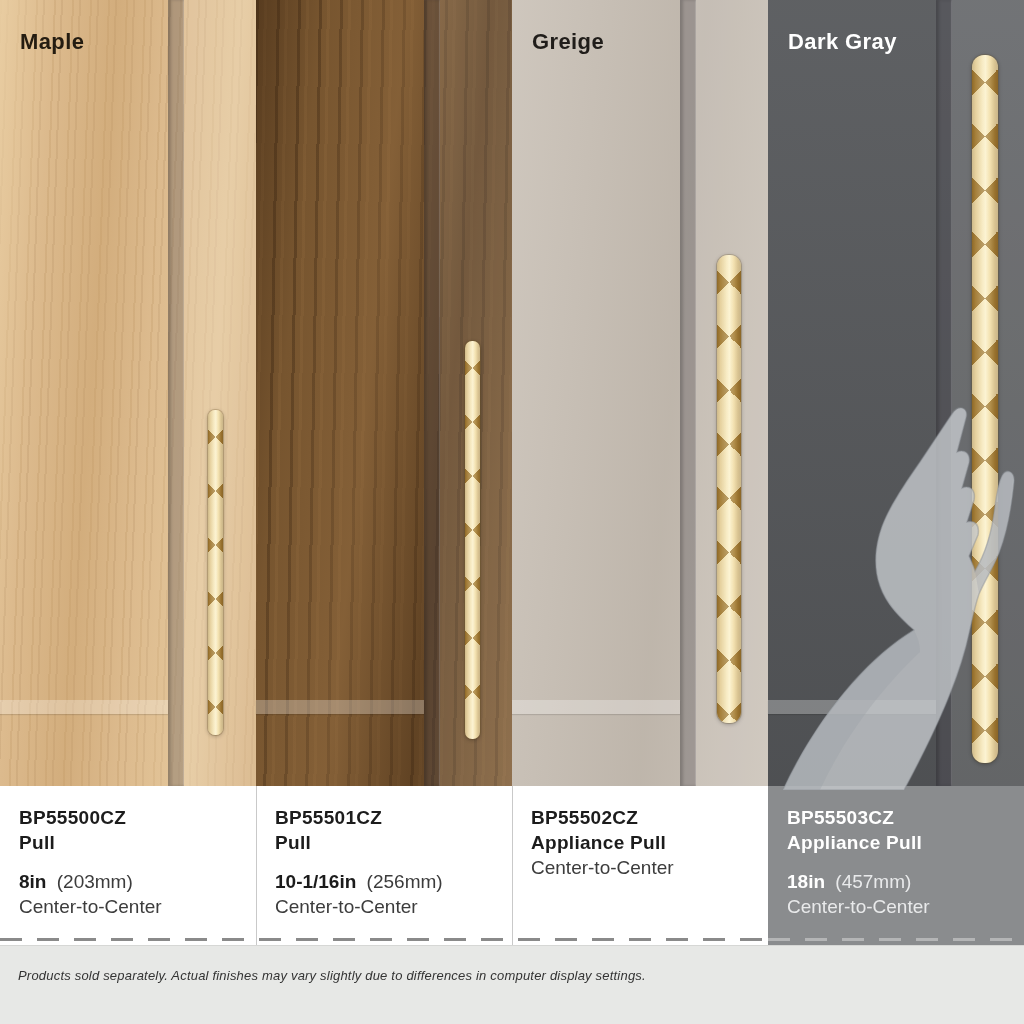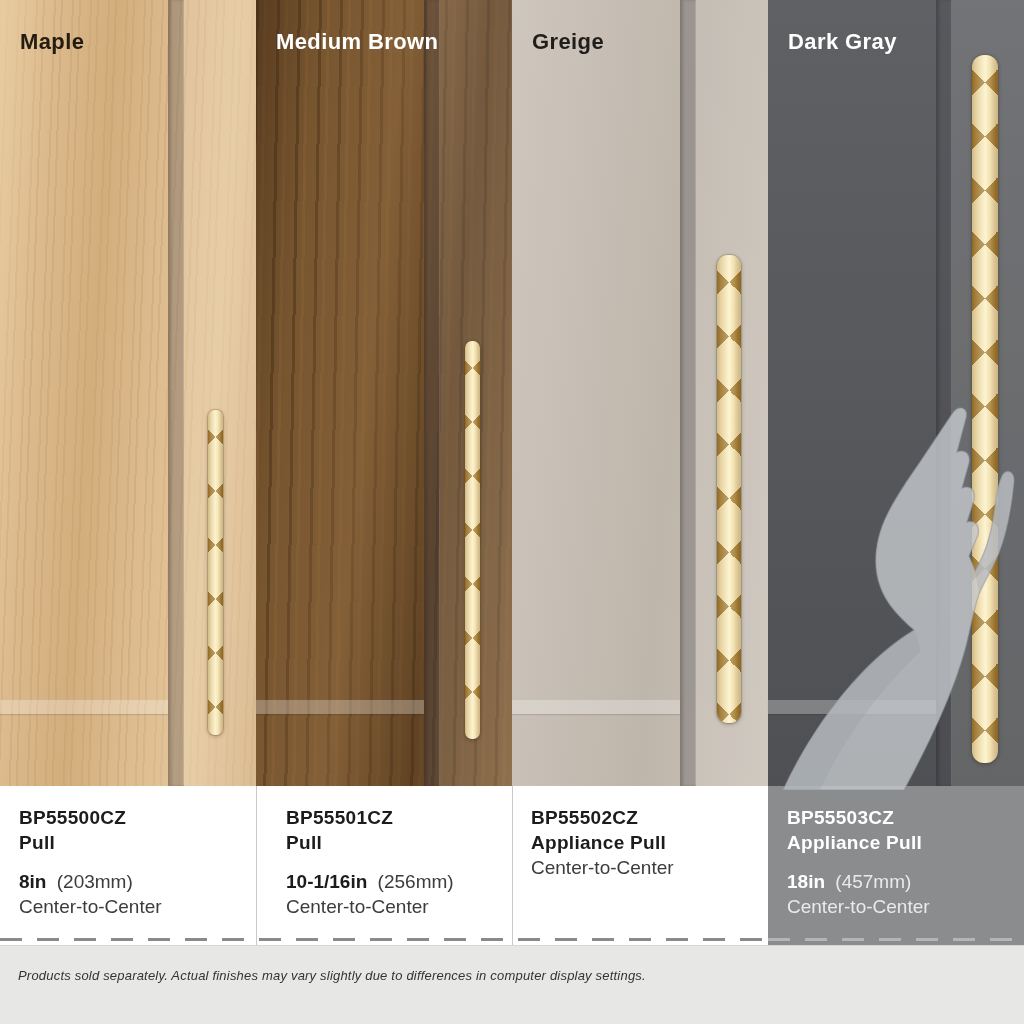--- a/index.html
+++ b/index.html
@@ -76,21 +76,21 @@
   .pull-3{left:972px;top:55px;width:26px;height:708px;border-radius:12px;}
 
   
   .hand{position:absolute;left:768px;top:390px;width:256px;height:400px;z-index:3;}
 
   
   .info-band{position:absolute;top:786px;left:0;width:1024px;height:159px;background:#ffffff;border-radius:31px;}
   .info-col{position:absolute;top:0;width:256px;height:159px;box-sizing:border-box;
             padding:19px 10px 0 19px;color:#1c1c1c;}
   .info-col-0{left:0;}
-  .info-col-1{left:267px;}
+  .info-col-1{left:256px;}
   .info-col-2{left:512px;}
   .info-col-3{left:768px;background:#8a8c8e;color:#ffffff;}
   .info-divider{position:absolute;top:0;width:1px;height:159px;background:#c9c9c9;}
   .div-1{left:256px;} .div-2{left:512px;}
   .sku,.ptype{font-size:19px;font-weight:bold;line-height:25px;letter-spacing:.3px;}
   .size-line{margin-top:14px;font-size:19px;line-height:25px;}
   .size-imperial{font-weight:bold;margin-right:5px;}
   .size-metric{font-weight:400;color:#3c3c3c;}
   .c2c{font-size:19px;line-height:25px;color:#3c3c3c;}
   .info-col-3 .size-metric,.info-col-3 .c2c{color:#e9eaeb;}
@@ -119,21 +119,20 @@
     <div class="stile"></div>
     <div class="door-gap"></div>
     <div class="bevel-h"></div>
     <div class="finish-label label-dark">Maple</div>
   </div>
 
   <div class="photo-col col-1 wood-brown">
     <div class="stile"></div>
     <div class="door-gap"></div>
     <div class="bevel-h"></div>
-    <div class="finish-label label-light">Medium Brown</div>
   </div>
 
   <div class="photo-col col-2 paint-greige">
     <div class="stile"></div>
     <div class="door-gap"></div>
     <div class="bevel-h"></div>
     <div class="finish-label label-dark2">Greige</div>
   </div>
 
   <div class="photo-col col-3 paint-darkgray">

